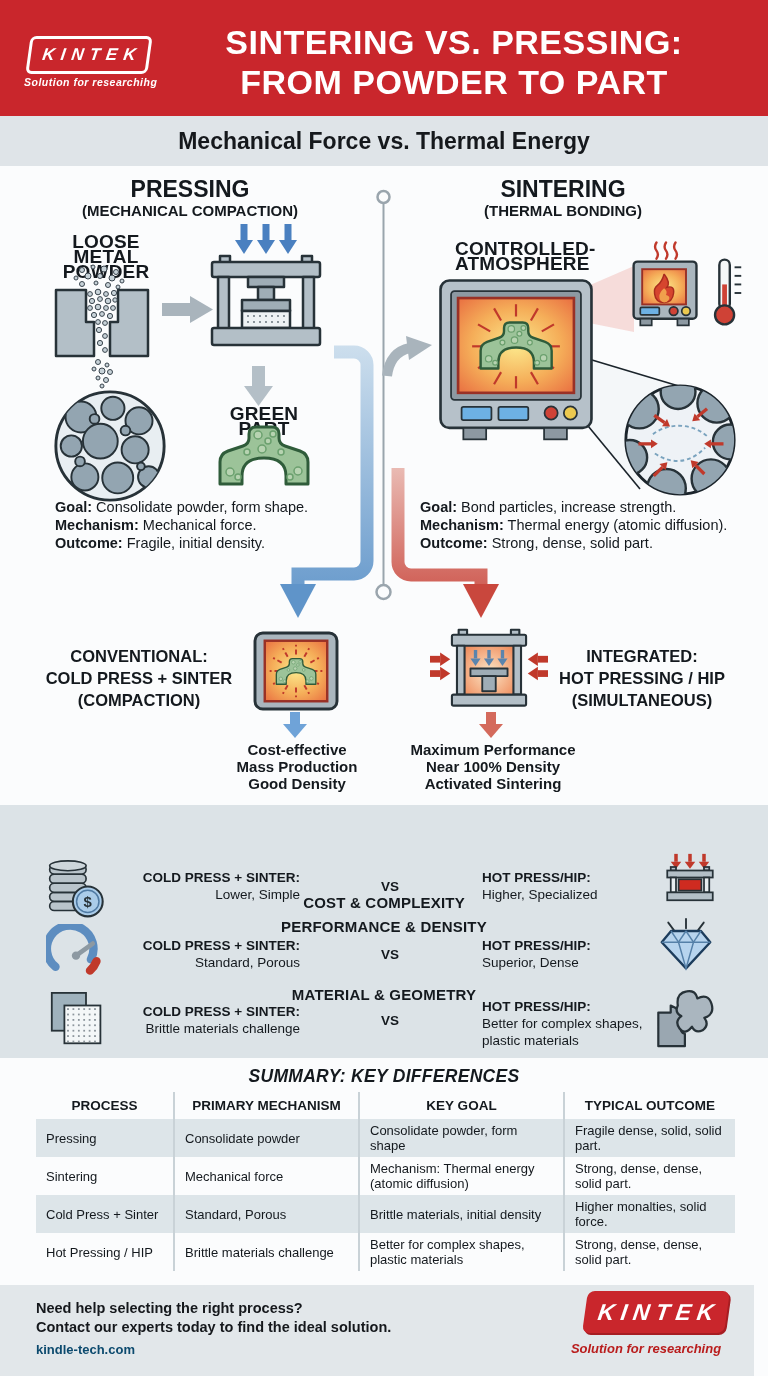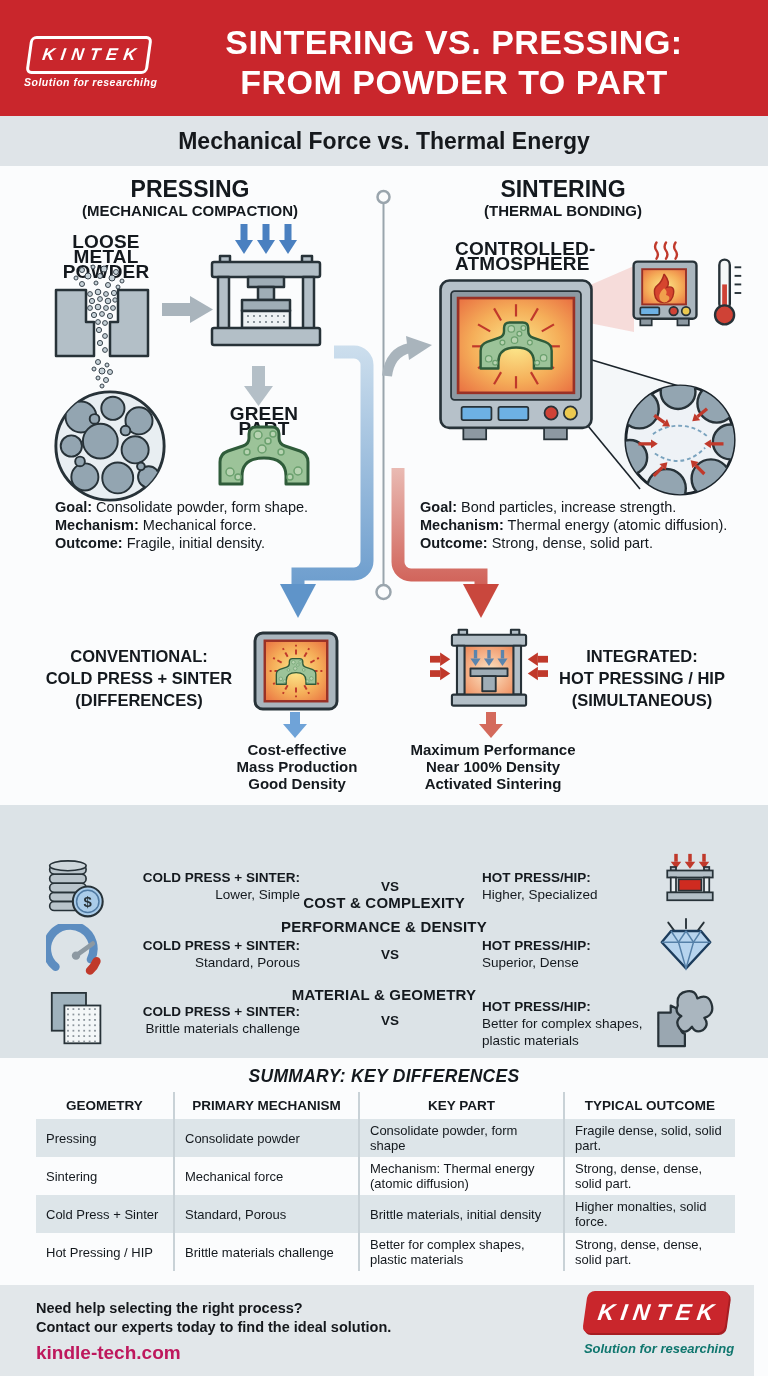--- a/index.html
+++ b/index.html
@@ -34,25 +34,25 @@
   
   .sum-title{left:0;top:1066px;width:768px;font-size:17.5px;font-weight:bold;letter-spacing:.3px;font-style:italic;}
   .sum-table{left:36px;top:1092px;width:699px;display:grid;grid-template-columns:137px 185px 205px 172px;}
   .sum-cell{padding:4px 10px;font-size:13px;line-height:15px;display:flex;align-items:center;min-height:38px;box-sizing:border-box;}
   .sum-head{justify-content:center;font-weight:bold;font-size:13.5px;min-height:27px;padding:4px 2px;}
   .bl{border-left:2px solid #c9d2d7;}
   .shade{background:#dde5e9;}
   
   .footer{left:0;top:1285px;width:754px;height:91px;background:#e2e7ea;}
   .foot-text{font-size:14.5px;font-weight:bold;line-height:19px;color:#15181c;}
-  .foot-site{font-size:19px;font-weight:bold;color:#be185d;text-decoration:none;}
+  .foot-site{font-size:13px;font-weight:bold;color:#0c4a6e;text-decoration:none;}
   .foot-logo{left:585px;top:1291px;width:142px;height:42px;background:#c9262c;border-radius:7px;
              transform:skewX(-8deg);display:flex;align-items:center;justify-content:center;box-shadow:2px 2px 0 #a71d22;}
   .foot-logo-text{color:#fff;font-weight:bold;font-style:italic;font-size:23px;letter-spacing:6px;padding-left:6px;}
-  .foot-tag{left:569px;top:1341px;width:180px;text-align:center;color:#0f766e;font-size:13px;font-weight:bold;font-style:italic;}
+  .foot-tag{left:556px;top:1341px;width:180px;text-align:center;color:#b91c1c;font-size:13px;font-weight:bold;font-style:italic;}
   svg{display:block;}
 </style>
 </head>
 <body>
 
 <div class="page">
 
   <svg width="0" height="0" style="position:absolute">
     <defs>
       <radialGradient id="og" cx="50%" cy="50%" r="70%">
@@ -387,21 +387,21 @@
 
   <div class="abs goal-block" style="left:420px;top:498px;width:335px;">
     <div><span class="b">Goal:</span> <span>Bond particles, increase strength.</span></div>
     <div><span class="b">Mechanism:</span> <span>Thermal energy (atomic diffusion).</span></div>
     <div><span class="b">Outcome:</span> <span>Strong, dense, solid part.</span></div>
   </div>
 
   <div class="abs ctr path-label" style="left:38px;top:645px;width:202px;">
     <div>CONVENTIONAL:</div>
     <div>COLD PRESS + SINTER</div>
-    <div>(DIFFERENCES)</div>
+    <div>(COMPACTION)</div>
   </div>
 
   <div class="abs" style="left:252px;top:630px;">
     <svg width="88" height="82" viewBox="0 0 90 84">
       <rect x="3" y="3" width="84" height="78" rx="8" fill="#aab6be" stroke="#273238" stroke-width="3"></rect>
       <rect x="13" y="11" width="64" height="62" fill="url(#og)" stroke="#993126" stroke-width="2.5"></rect>
       <g stroke="#c0392b" stroke-width="2" stroke-dasharray="5,3" transform="translate(45,42)">
         <line x1="17" y1="0" x2="27" y2="0"></line>
           <line x1="14.7" y1="8.5" x2="23.4" y2="13.5"></line>
         <line x1="8.5" y1="14.7" x2="13.5" y2="23.4"></line>
@@ -579,23 +579,23 @@
     <div class="abs" style="left:652px;top:181px;">
       <svg width="64" height="62" viewBox="0 0 70 70">
         <path d="M6,68 L6,30 L20,30 L20,22 Q30,26 34,34 Q36,40 32,46 Q30,52 36,54 L36,68 Z" fill="#9aa7b1" stroke="#273238" stroke-width="2.5" stroke-linejoin="round"></path>
         <path d="M28,22 Q26,8 38,6 Q48,4 50,14 Q62,8 66,20 Q70,32 58,36 Q64,44 56,50 Q48,54 44,46 Q36,56 30,48 Q24,40 32,34 Q24,30 28,22 Z" fill="#aab6bf" stroke="#273238" stroke-width="2.5" stroke-linejoin="round"></path>
       </svg>
     </div>
   </div>
 
   <div class="abs ctr sum-title">SUMMARY: KEY DIFFERENCES</div>
   <div class="abs sum-table">
-    <div class="sum-cell sum-head">GEOMETRY</div>
+    <div class="sum-cell sum-head">PROCESS</div>
     <div class="sum-cell sum-head bl">PRIMARY MECHANISM</div>
-    <div class="sum-cell sum-head bl">KEY PART</div>
+    <div class="sum-cell sum-head bl">KEY GOAL</div>
     <div class="sum-cell sum-head bl">TYPICAL OUTCOME</div>
 
     <div class="sum-cell shade">Pressing</div>
     <div class="sum-cell shade bl">Consolidate powder</div>
     <div class="sum-cell shade bl">Consolidate powder, form shape</div>
     <div class="sum-cell shade bl">Fragile dense, solid, solid part.</div>
 
     <div class="sum-cell">Sintering</div>
     <div class="sum-cell bl">Mechanical force</div>
     <div class="sum-cell bl">Mechanism: Thermal energy (atomic diffusion)</div>

